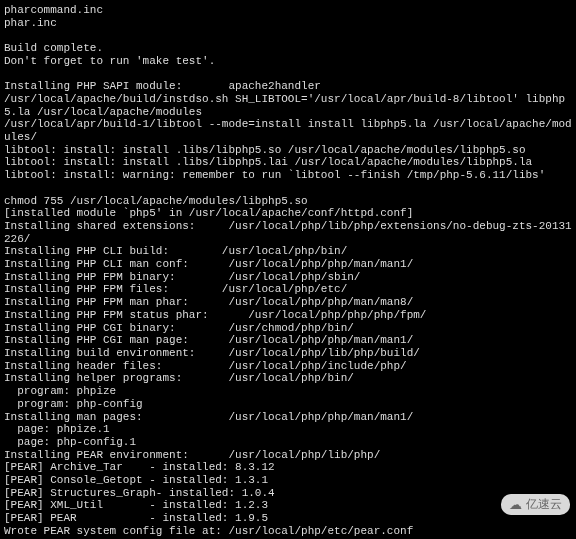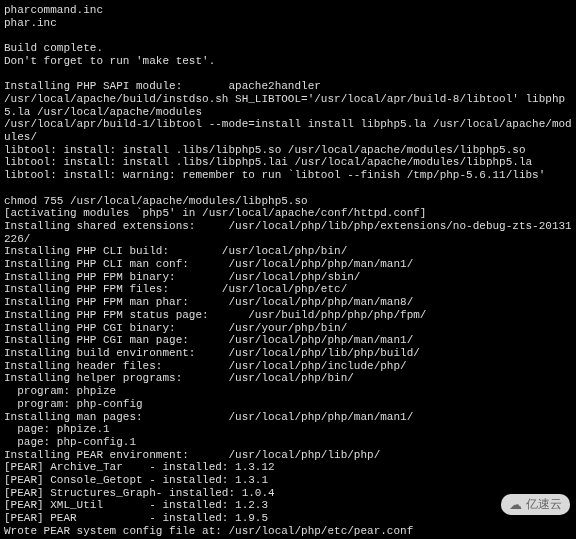--- a/index.html
+++ b/index.html
@@ -49,40 +49,40 @@
 <span>Don't forget to run 'make test'.</span>
 <span></span>
 <span>Installing PHP SAPI module:       apache2handler</span>
 <span>/usr/local/apache/build/instdso.sh SH_LIBTOOL='/usr/local/apr/build-8/libtool' libphp5.la /usr/local/apache/modules</span>
 <span>/usr/local/apr/build-1/libtool --mode=install install libphp5.la /usr/local/apache/modules/</span>
 <span>libtool: install: install .libs/libphp5.so /usr/local/apache/modules/libphp5.so</span>
 <span>libtool: install: install .libs/libphp5.lai /usr/local/apache/modules/libphp5.la</span>
 <span>libtool: install: warning: remember to run `libtool --finish /tmp/php-5.6.11/libs'</span>
 <span></span>
 <span>chmod 755 /usr/local/apache/modules/libphp5.so</span>
-<span>[activating modules `php5' in /usr/local/apache/conf/httpd.conf]</span>
+<span>[installed module `php5' in /usr/local/apache/conf/httpd.conf]</span>
 <span>Installing shared extensions:     /usr/local/php/lib/php/extensions/no-debug-zts-20131226/</span>
 <span>Installing PHP CLI build:        /usr/local/php/bin/</span>
 <span>Installing PHP CLI man conf:      /usr/local/php/php/man/man1/</span>
 <span>Installing PHP FPM binary:        /usr/local/php/sbin/</span>
 <span>Installing PHP FPM files:        /usr/local/php/etc/</span>
 <span>Installing PHP FPM man phar:      /usr/local/php/php/man/man8/</span>
-<span>Installing PHP FPM status page:      /usr/build/php/php/php/fpm/</span>
-<span>Installing PHP CGI binary:        /usr/your/php/bin/</span>
+<span>Installing PHP FPM status phar:      /usr/local/php/php/php/fpm/</span>
+<span>Installing PHP CGI binary:        /usr/chmod/php/bin/</span>
 <span>Installing PHP CGI man page:      /usr/local/php/php/man/man1/</span>
 <span>Installing build environment:     /usr/local/php/lib/php/build/</span>
 <span>Installing header files:          /usr/local/php/include/php/</span>
 <span>Installing helper programs:       /usr/local/php/bin/</span>
 <span>  program: phpize</span>
 <span>  program: php-config</span>
 <span>Installing man pages:             /usr/local/php/php/man/man1/</span>
 <span>  page: phpize.1</span>
 <span>  page: php-config.1</span>
 <span>Installing PEAR environment:      /usr/local/php/lib/php/</span>
-<span>[PEAR] Archive_Tar    - installed: 1.3.12</span>
+<span>[PEAR] Archive_Tar    - installed: 8.3.12</span>
 <span>[PEAR] Console_Getopt - installed: 1.3.1</span>
 <span>[PEAR] Structures_Graph- installed: 1.0.4</span>
 <span>[PEAR] XML_Util       - installed: 1.2.3</span>
 <span>[PEAR] PEAR           - installed: 1.9.5</span>
 <span>Wrote PEAR system config file at: /usr/local/php/etc/pear.conf</span>
 <span>You may want to add: /usr/local/php/lib/php to your php.ini include_path</span>
 
 
 
 </pre>

